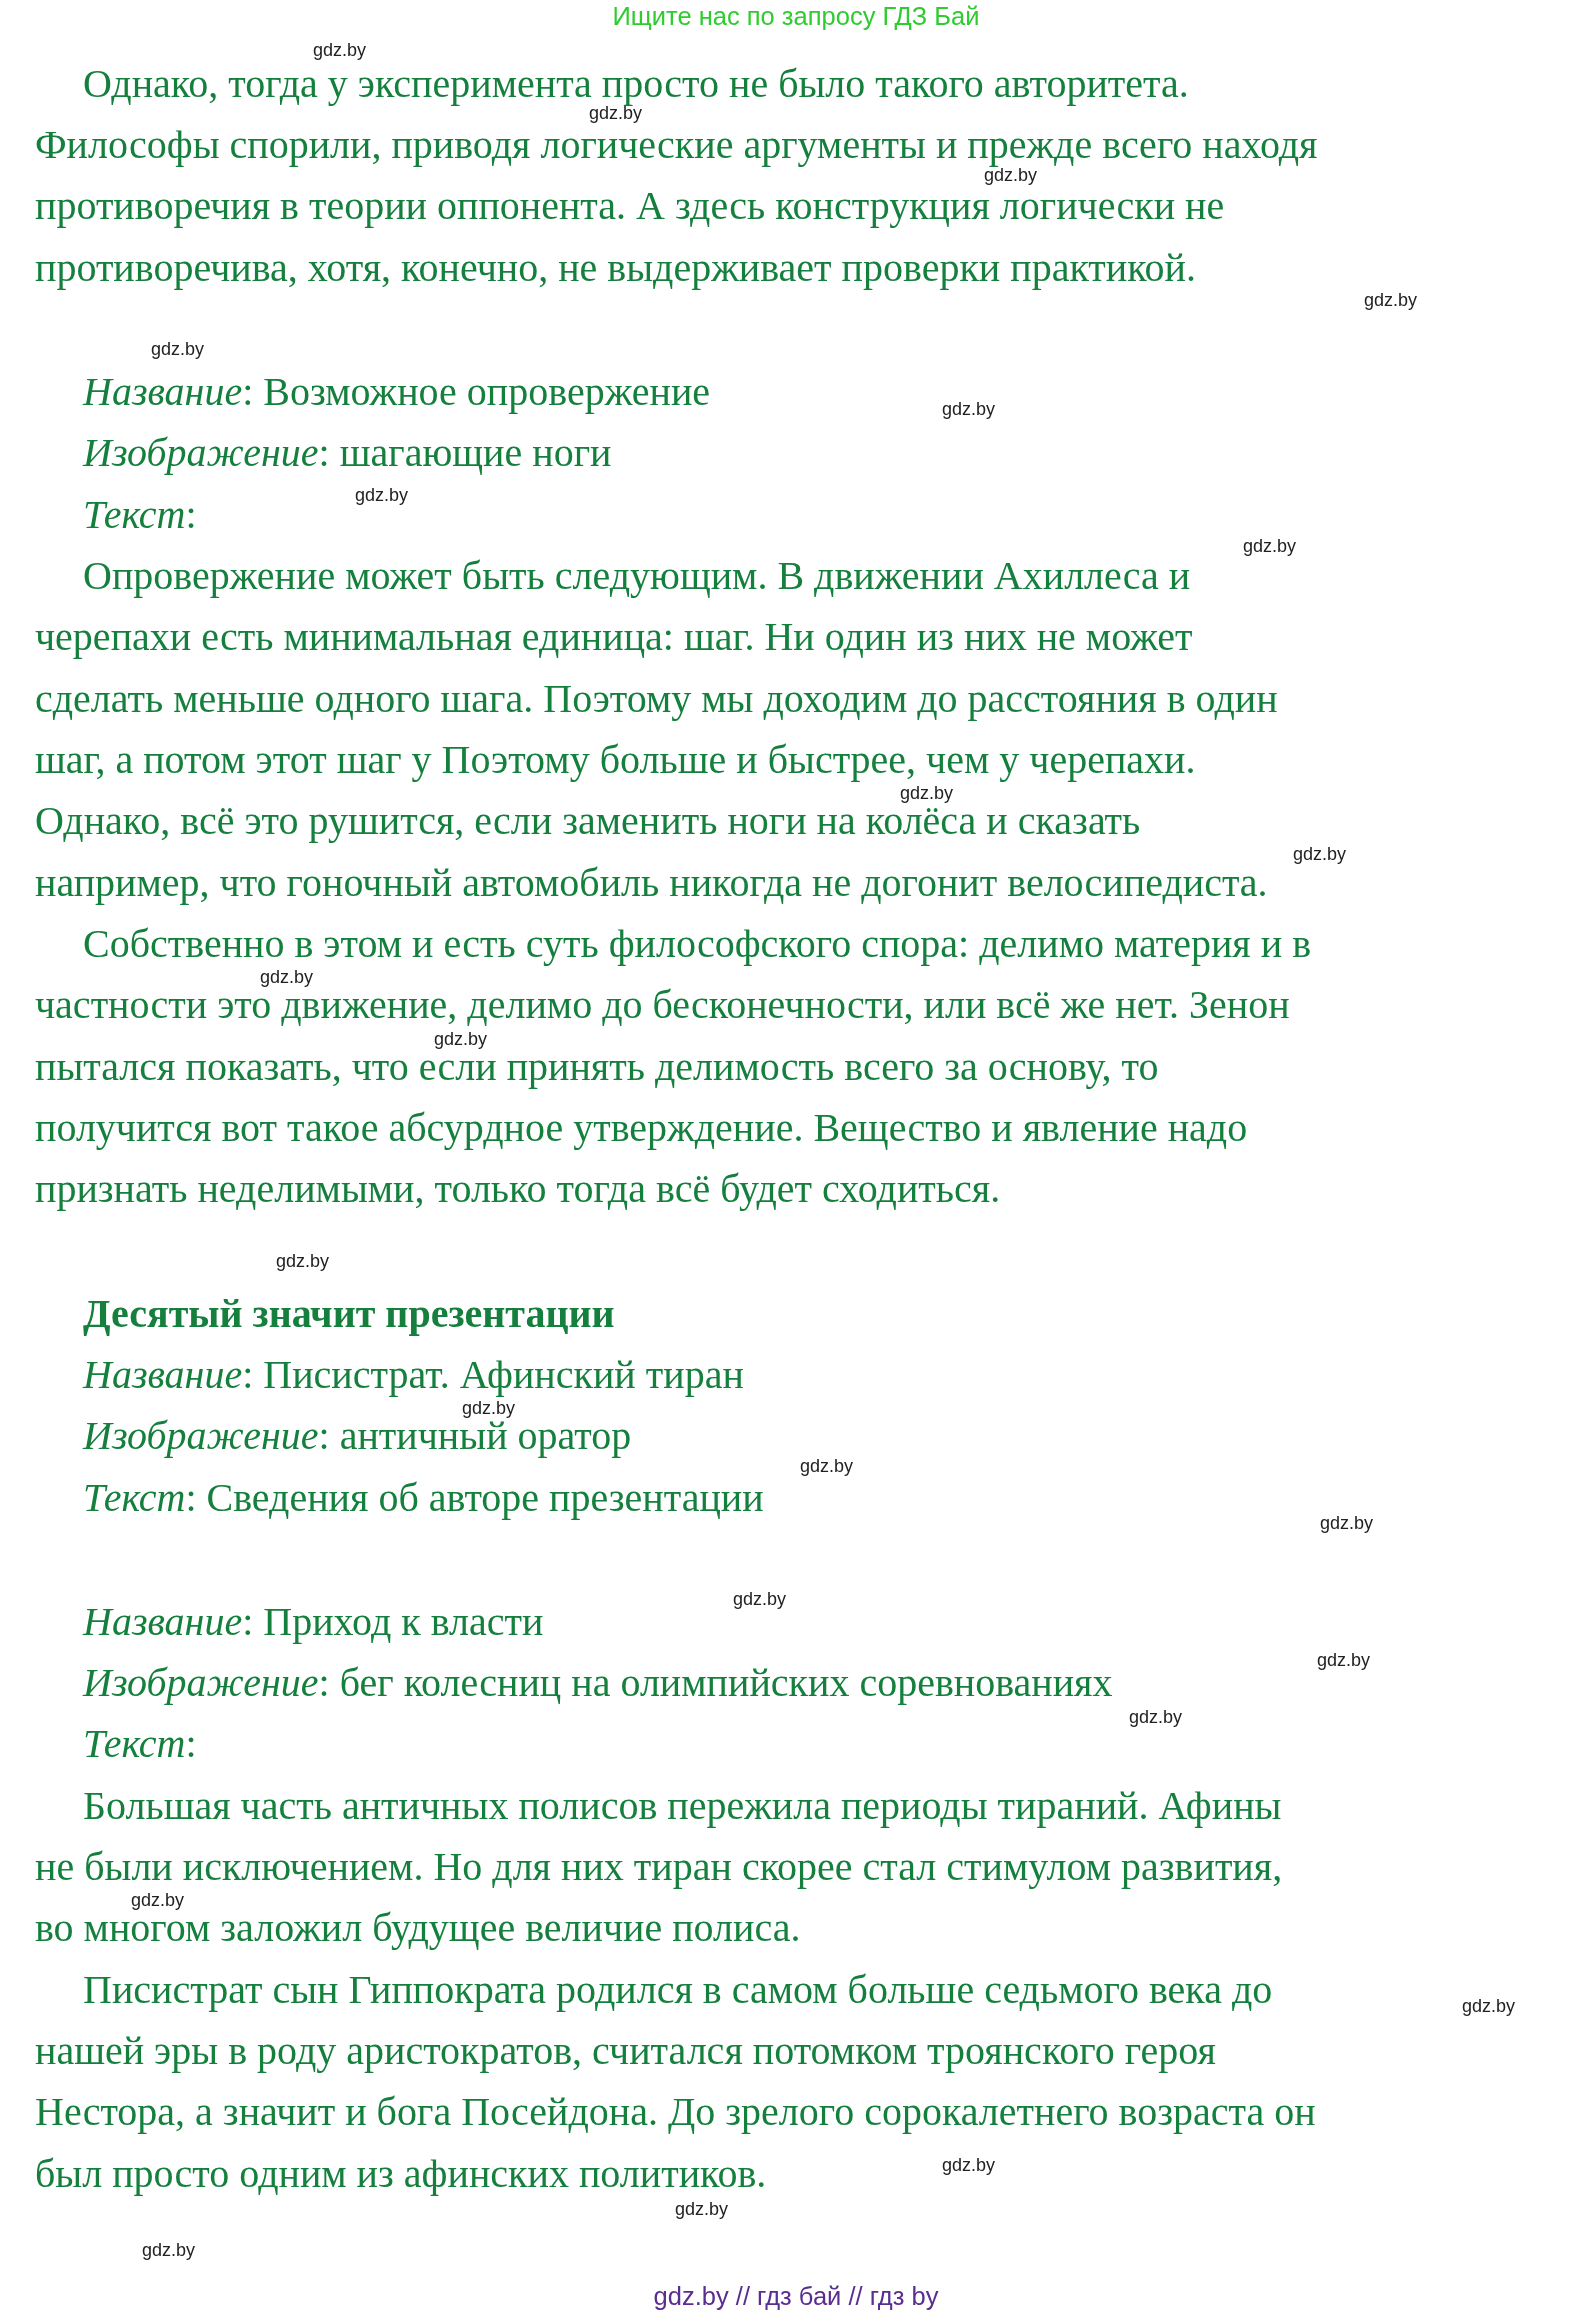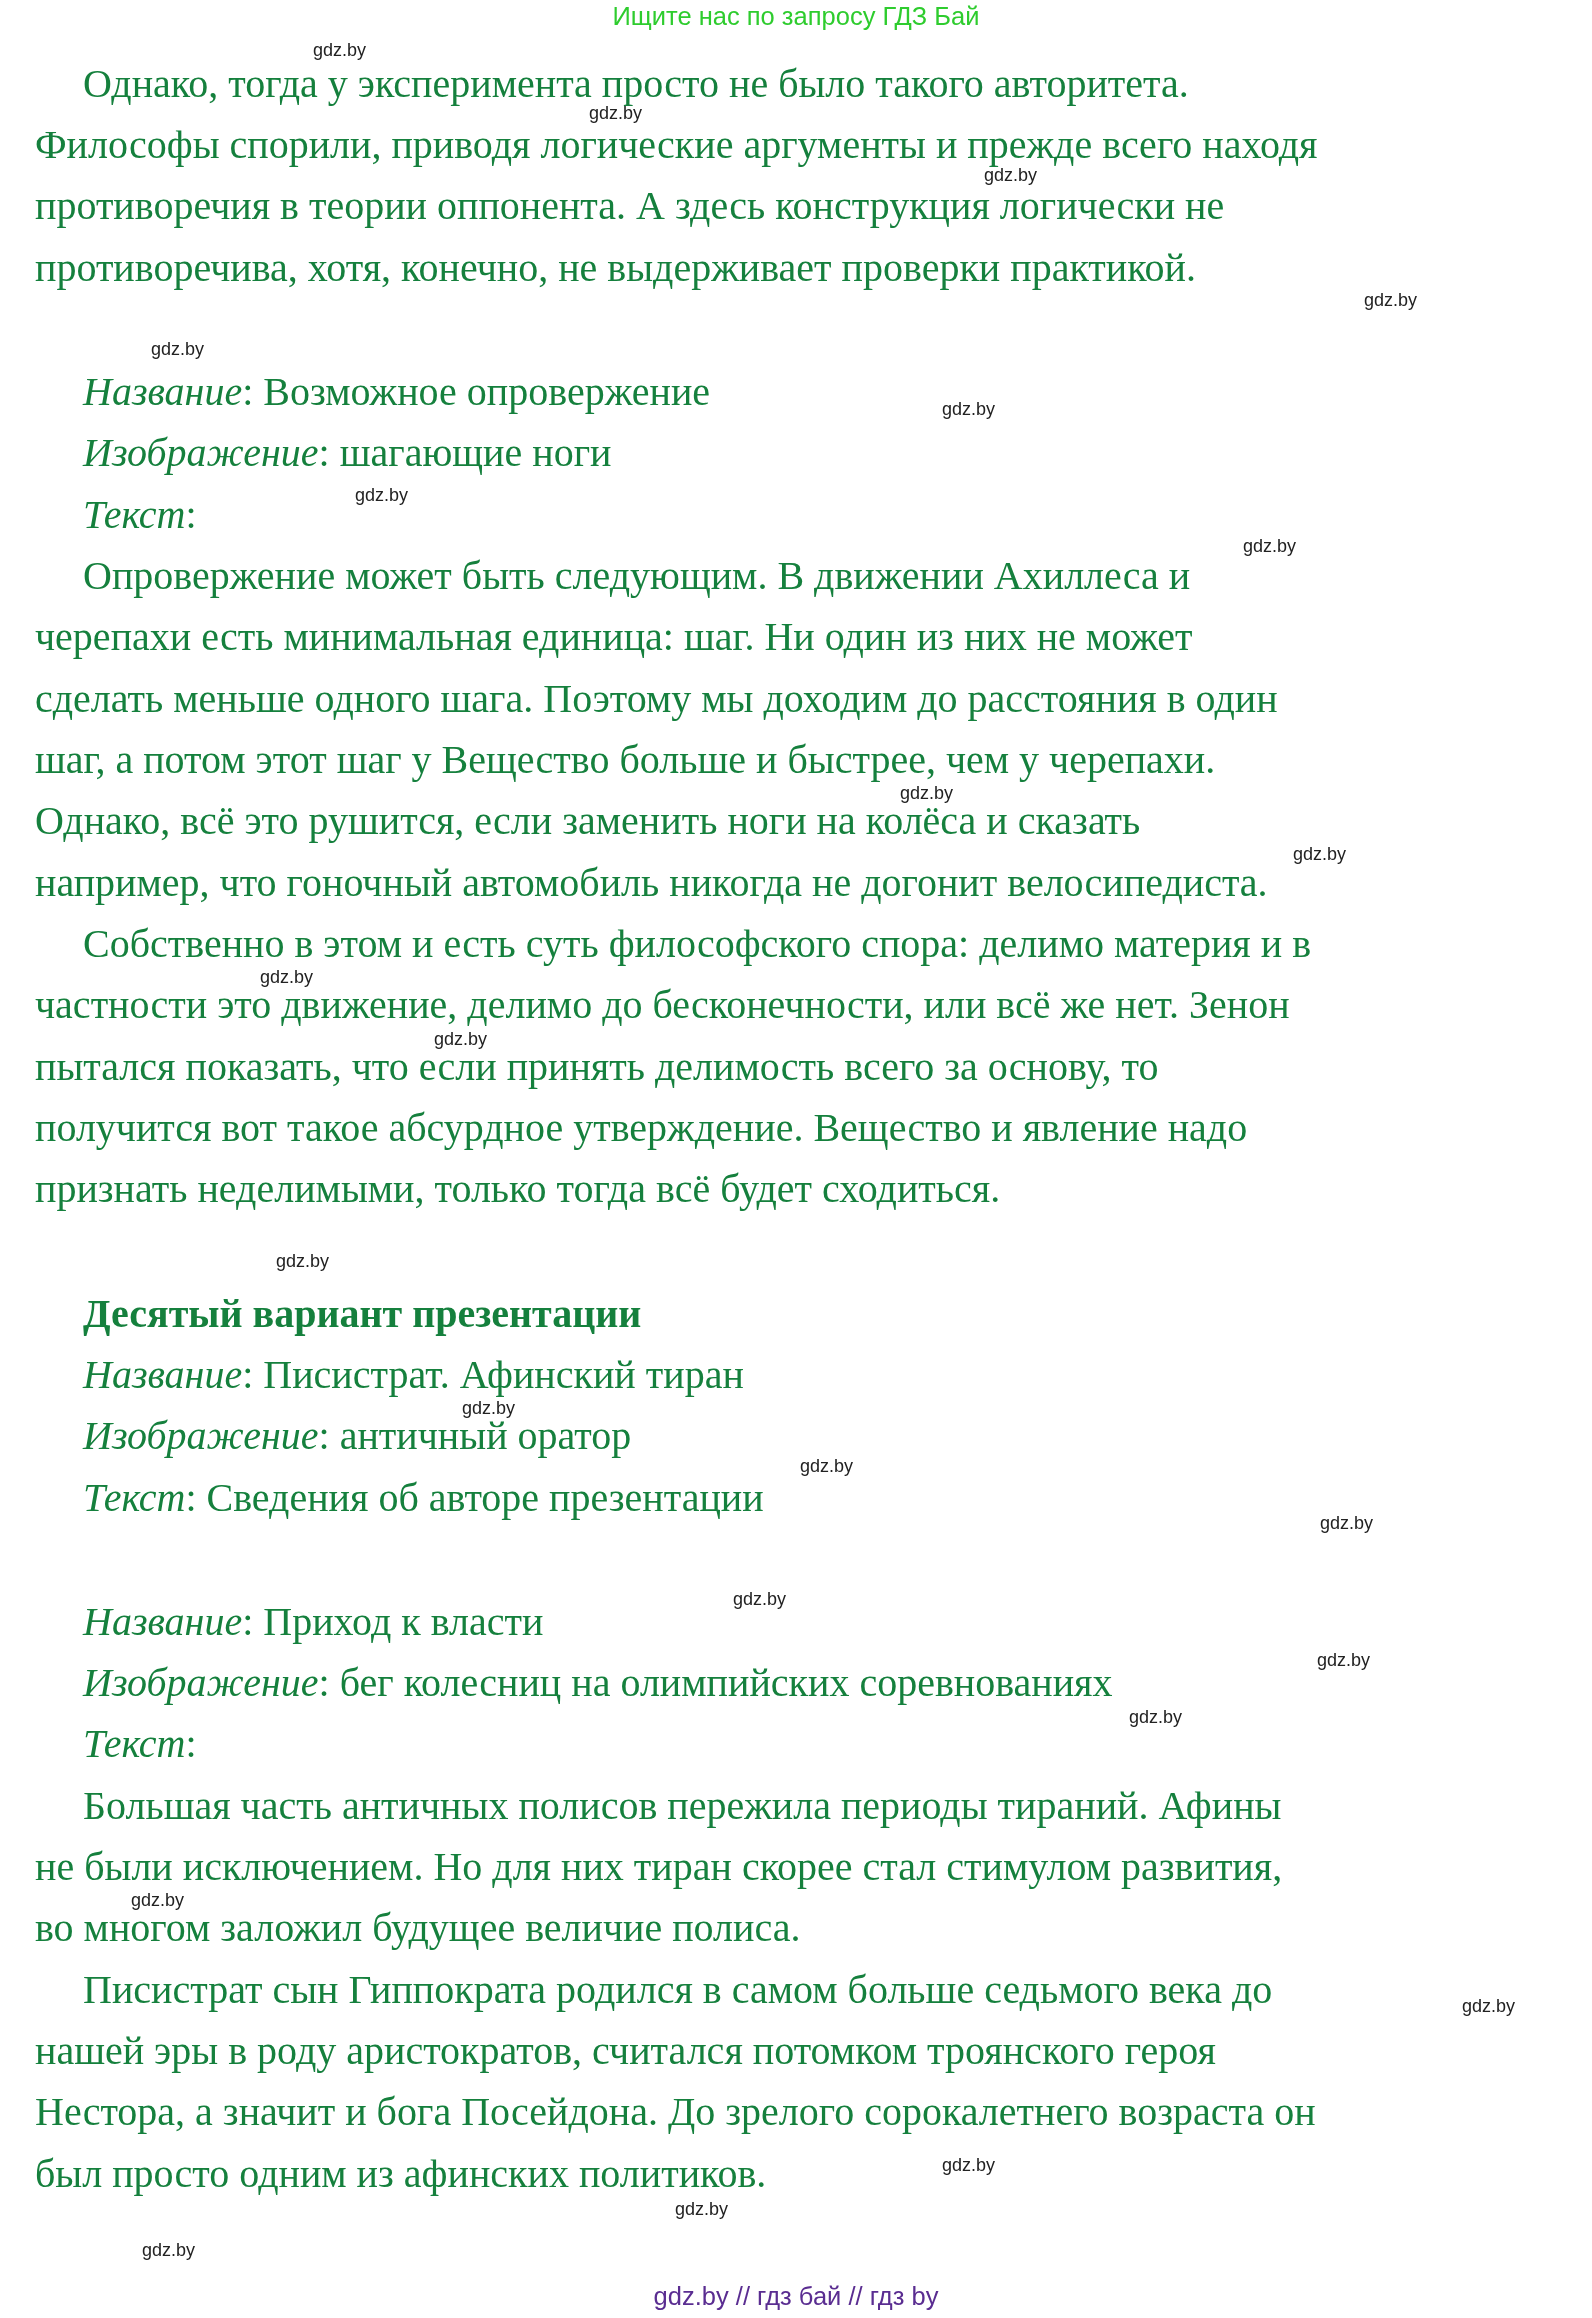--- a/index.html
+++ b/index.html
@@ -25,30 +25,30 @@
 <div class="line" style="top:182px">противоречия в теории оппонента. А здесь конструкция логически не</div>
 <div class="line" style="top:244px">противоречива, хотя, конечно, не выдерживает проверки практикой.</div>
 
 <div class="line ind" style="top:368px"><span class="lbl">Название</span><span>: Возможное опровержение</span></div>
 <div class="line ind" style="top:429px"><span class="lbl">Изображение</span><span>: шагающие ноги</span></div>
 <div class="line ind" style="top:491px"><span class="lbl">Текст</span><span>:</span></div>
 
 <div class="line ind" style="top:552px">Опровержение может быть следующим. В движении Ахиллеса и</div>
 <div class="line" style="top:613px">черепахи есть минимальная единица: шаг. Ни один из них не может</div>
 <div class="line" style="top:675px">сделать меньше одного шага. Поэтому мы доходим до расстояния в один</div>
-<div class="line" style="top:736px">шаг, а потом этот шаг у Вещество больше и быстрее, чем у черепахи.</div>
+<div class="line" style="top:736px">шаг, а потом этот шаг у Поэтому больше и быстрее, чем у черепахи.</div>
 <div class="line" style="top:797px">Однако, всё это рушится, если заменить ноги на колёса и сказать</div>
 <div class="line" style="top:859px">например, что гоночный автомобиль никогда не догонит велосипедиста.</div>
 <div class="line ind" style="top:920px">Собственно в этом и есть суть философского спора: делимо материя и в</div>
 <div class="line" style="top:981px">частности это движение, делимо до бесконечности, или всё же нет. Зенон</div>
 <div class="line" style="top:1043px">пытался показать, что если принять делимость всего за основу, то</div>
 <div class="line" style="top:1104px">получится вот такое абсурдное утверждение. Вещество и явление надо</div>
 <div class="line" style="top:1165px">признать неделимыми, только тогда всё будет сходиться.</div>
 
-<div class="line ind bold" style="top:1290px">Десятый вариант презентации</div>
+<div class="line ind bold" style="top:1290px">Десятый значит презентации</div>
 <div class="line ind" style="top:1351px"><span class="lbl">Название</span><span>: Писистрат. Афинский тиран</span></div>
 <div class="line ind" style="top:1412px"><span class="lbl">Изображение</span><span>: античный оратор</span></div>
 <div class="line ind" style="top:1474px"><span class="lbl">Текст</span><span>: Сведения об авторе презентации</span></div>
 
 <div class="line ind" style="top:1598px"><span class="lbl">Название</span><span>: Приход к власти</span></div>
 <div class="line ind" style="top:1659px"><span class="lbl">Изображение</span><span>: бег колесниц на олимпийских соревнованиях</span></div>
 <div class="line ind" style="top:1720px"><span class="lbl">Текст</span><span>:</span></div>
 
 <div class="line ind" style="top:1782px">Большая часть античных полисов пережила периоды тираний. Афины</div>
 <div class="line" style="top:1843px">не были исключением. Но для них тиран скорее стал стимулом развития,</div>

